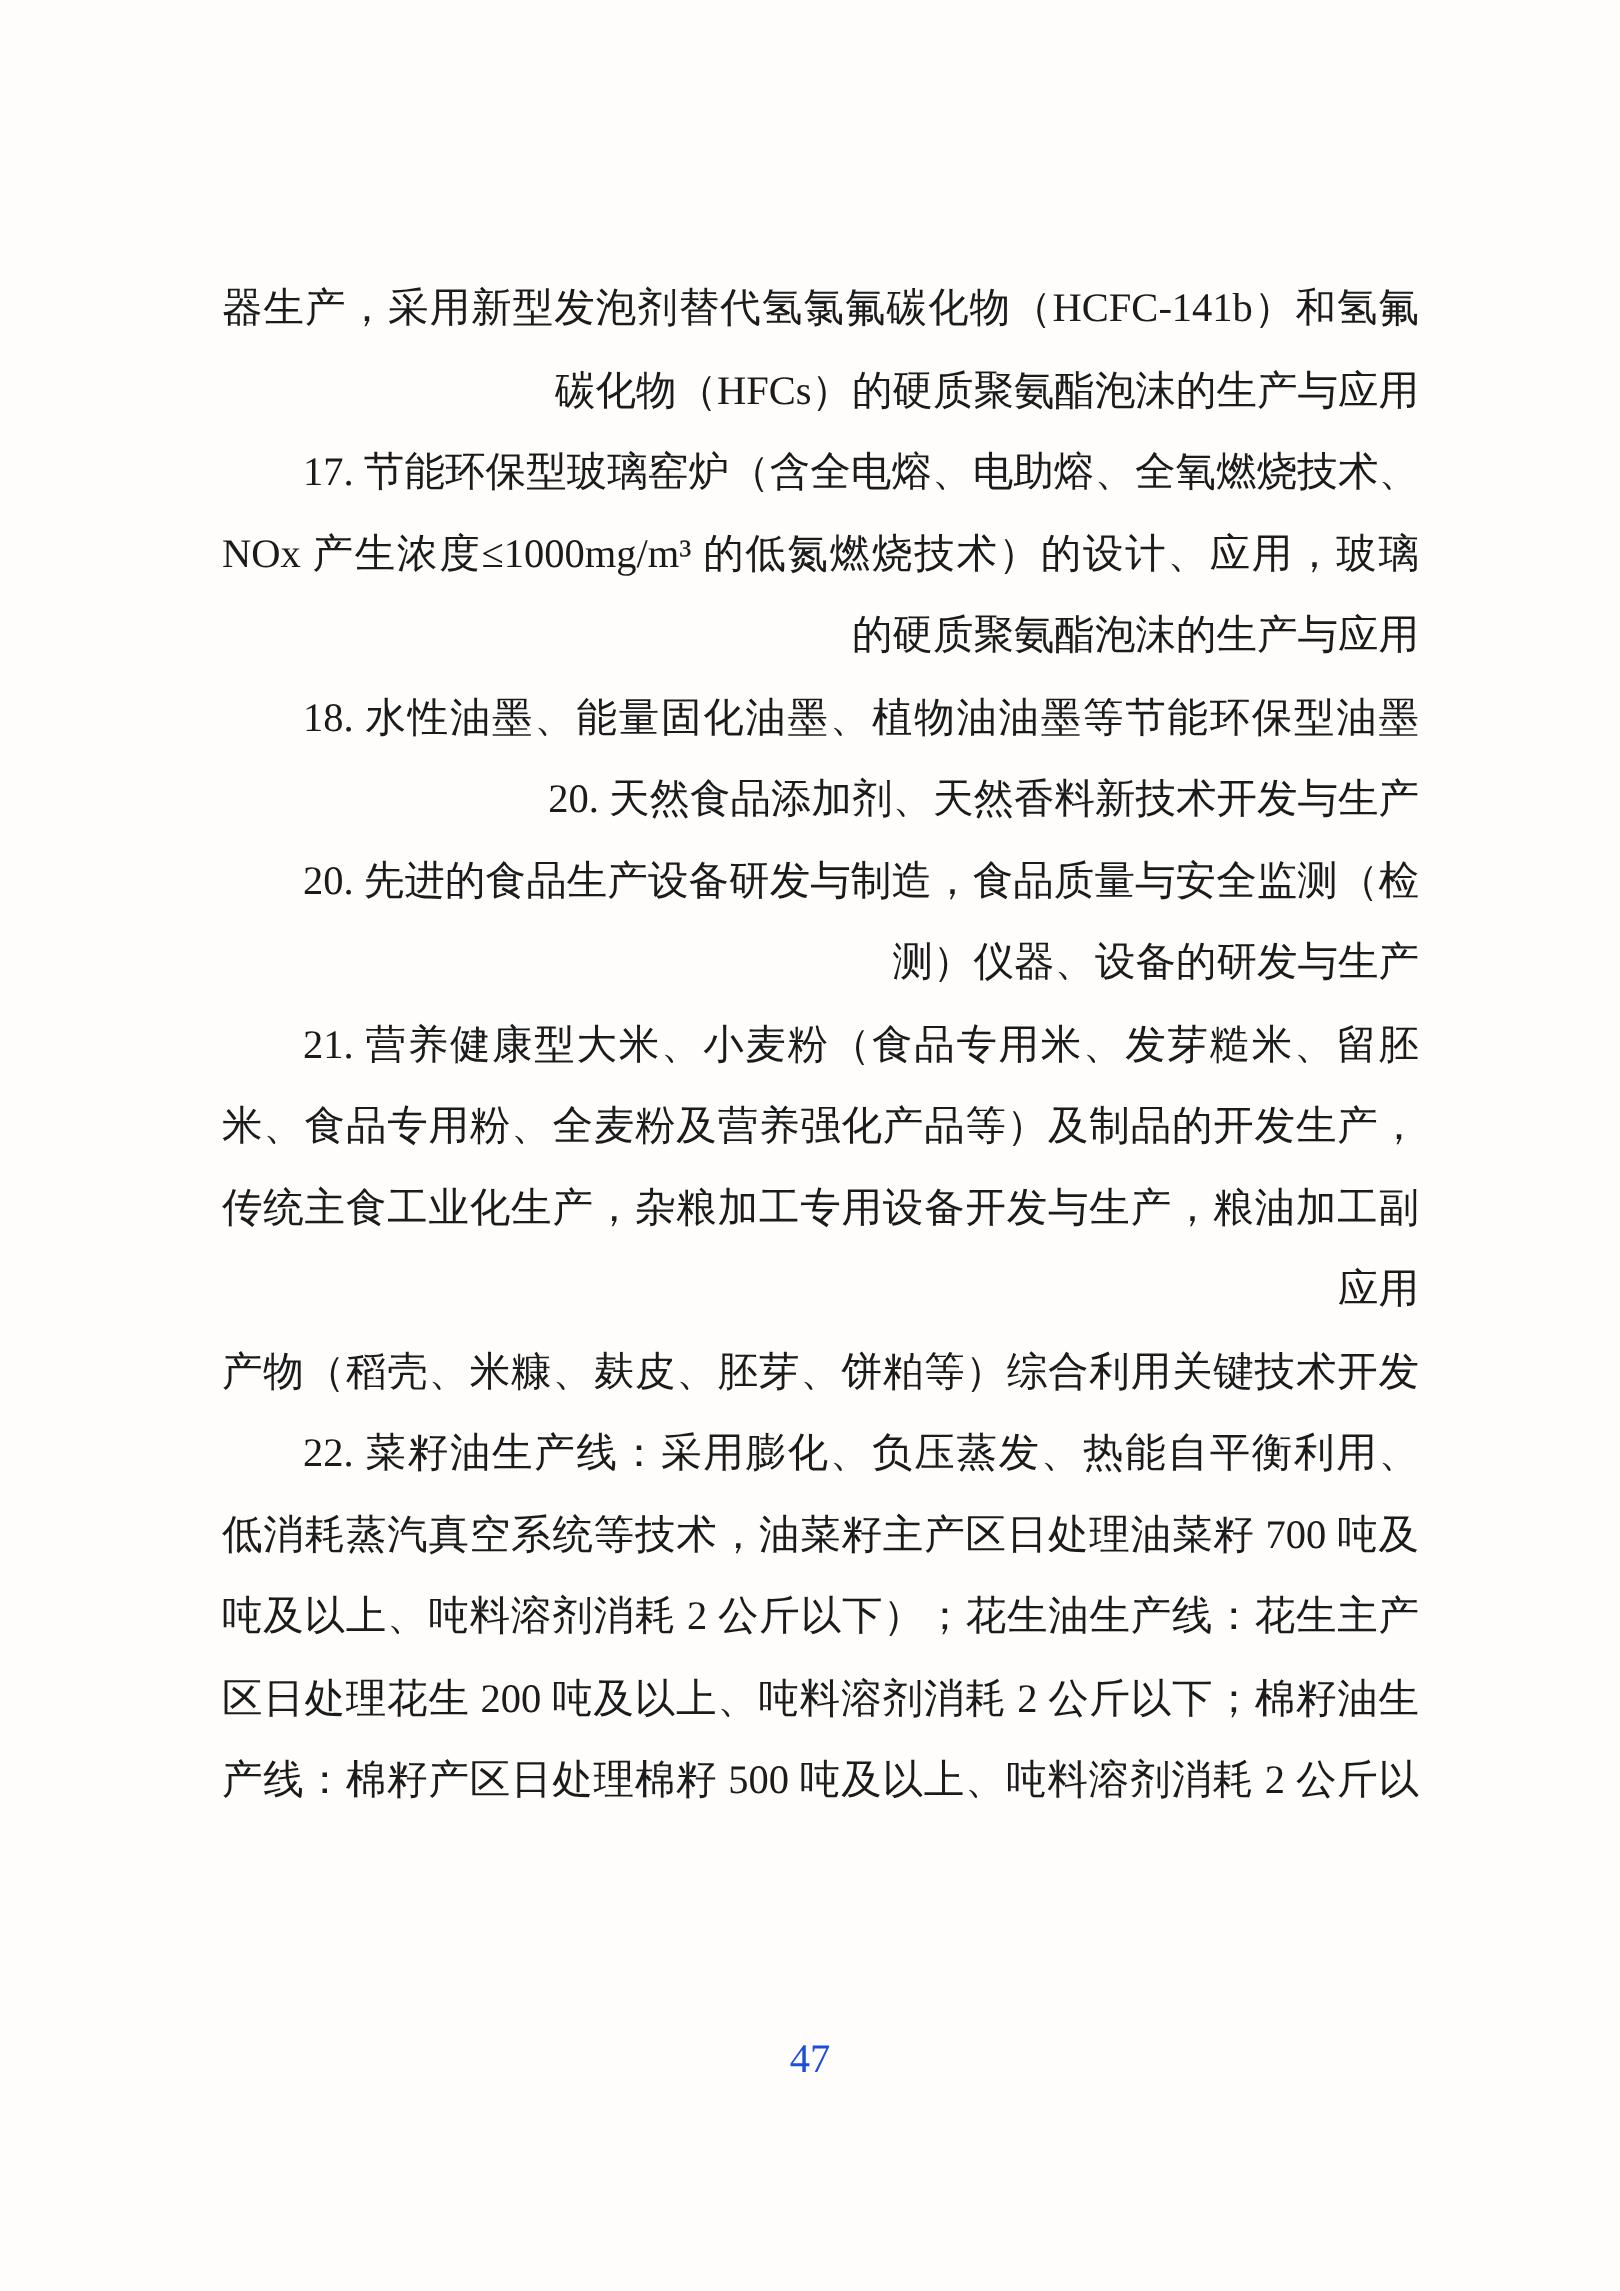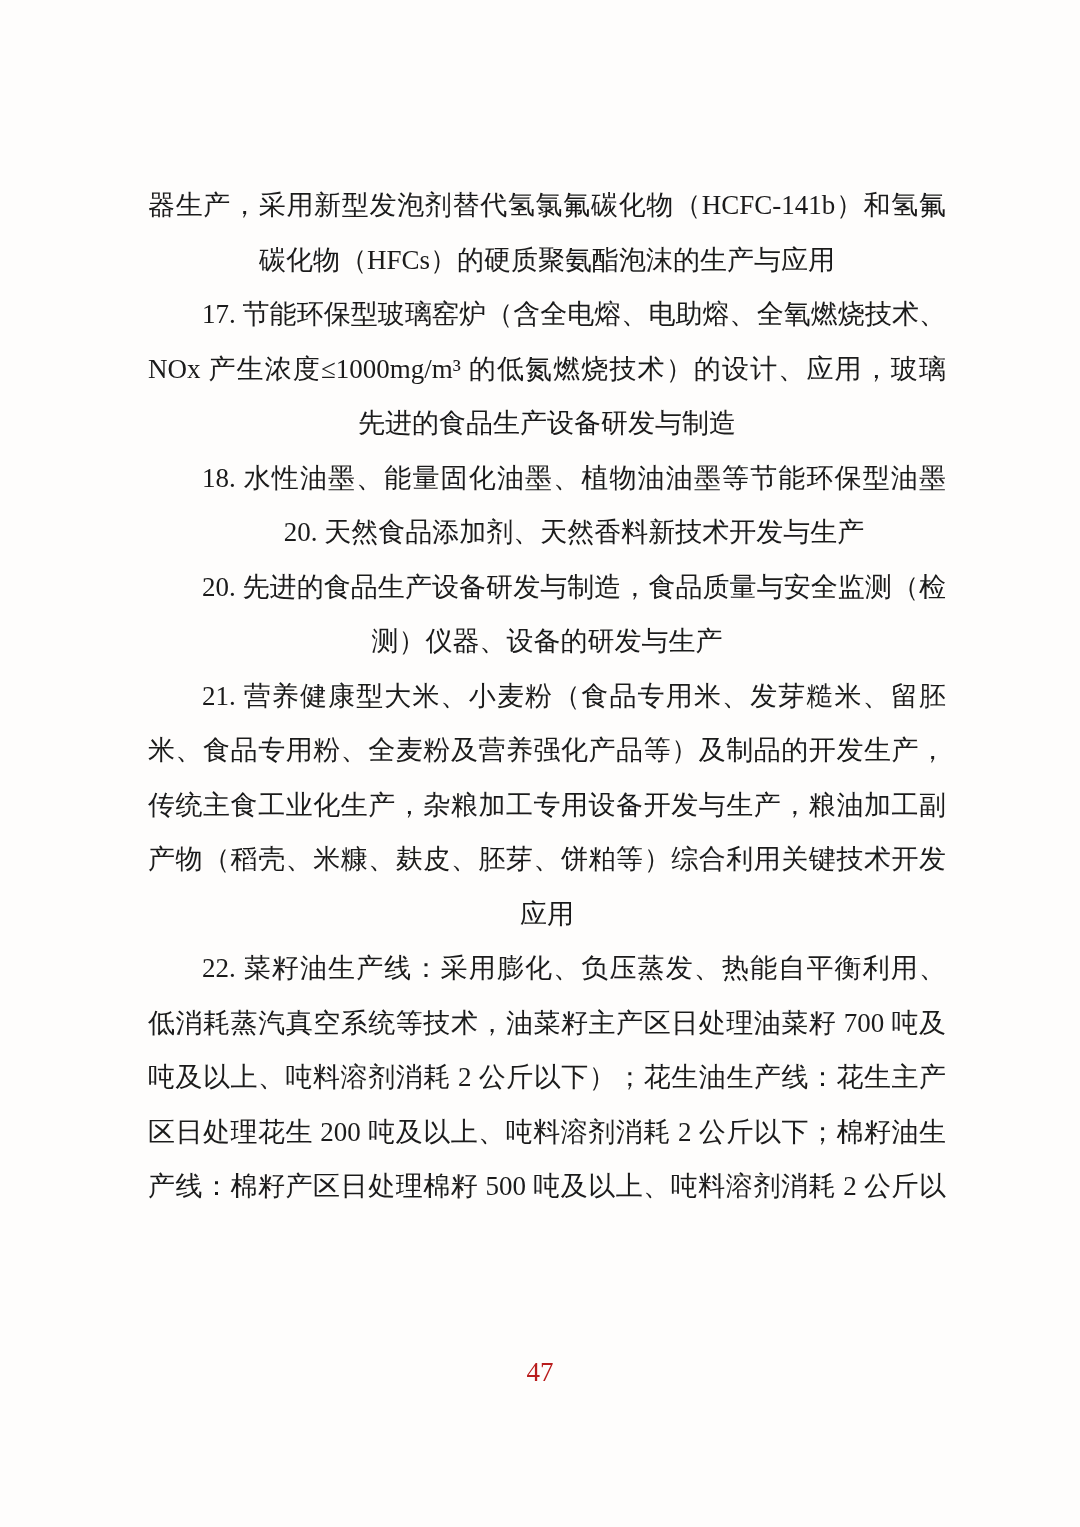--- a/index.html
+++ b/index.html
@@ -22,60 +22,60 @@
     left: 148px;
     top: 178px;
     width: 798px;
   }
   .line {
     font-size: 27px;
     height: 54.5px;
     line-height: 54.5px;
     white-space: normal;
     overflow: hidden;
-    text-align: center;
+    text-align: right;
   }
   .line.justify {
     text-align: justify;
     text-align-last: justify;
   }
   .line.indent {
     text-indent: 54px;
   }
   .page-number {
     position: absolute;
     top: 1352px;
     left: 0;
     width: 100%;
     height: 40px;
     line-height: 40px;
     text-align: center;
     font-size: 27px;
-    color: #b91c1c;
+    color: #1d4ed8;
   }
 </style>
 </head>
 <body>
 
 <div class="page">
   <div class="content" id="text-lines">
       <div class="line justify">器生产，采用新型发泡剂替代氢氯氟碳化物（HCFC-141b）和氢氟</div>
       <div class="line">碳化物（HFCs）的硬质聚氨酯泡沫的生产与应用</div>
       <div class="line justify indent">17. 节能环保型玻璃窑炉（含全电熔、电助熔、全氧燃烧技术、</div>
       <div class="line justify">NOx 产生浓度≤1000mg/m³ 的低氮燃烧技术）的设计、应用，玻璃</div>
-      <div class="line">先进的食品生产设备研发与制造</div>
+      <div class="line">的硬质聚氨酯泡沫的生产与应用</div>
       <div class="line justify indent">18. 水性油墨、能量固化油墨、植物油油墨等节能环保型油墨</div>
       <div class="line indent">20. 天然食品添加剂、天然香料新技术开发与生产</div>
       <div class="line justify indent">20. 先进的食品生产设备研发与制造，食品质量与安全监测（检</div>
       <div class="line">测）仪器、设备的研发与生产</div>
       <div class="line justify indent">21. 营养健康型大米、小麦粉（食品专用米、发芽糙米、留胚</div>
       <div class="line justify">米、食品专用粉、全麦粉及营养强化产品等）及制品的开发生产，</div>
       <div class="line justify">传统主食工业化生产，杂粮加工专用设备开发与生产，粮油加工副</div>
+      <div class="line">应用</div>
       <div class="line justify">产物（稻壳、米糠、麸皮、胚芽、饼粕等）综合利用关键技术开发</div>
-      <div class="line">应用</div>
       <div class="line justify indent">22. 菜籽油生产线：采用膨化、负压蒸发、热能自平衡利用、</div>
       <div class="line justify">低消耗蒸汽真空系统等技术，油菜籽主产区日处理油菜籽 700 吨及</div>
       <div class="line justify">吨及以上、吨料溶剂消耗 2 公斤以下）；花生油生产线：花生主产</div>
       <div class="line justify">区日处理花生 200 吨及以上、吨料溶剂消耗 2 公斤以下；棉籽油生</div>
       <div class="line justify">产线：棉籽产区日处理棉籽 500 吨及以上、吨料溶剂消耗 2 公斤以</div>
     </div>
   <div class="page-number">47</div>
 </div>
 
 </body></html>

